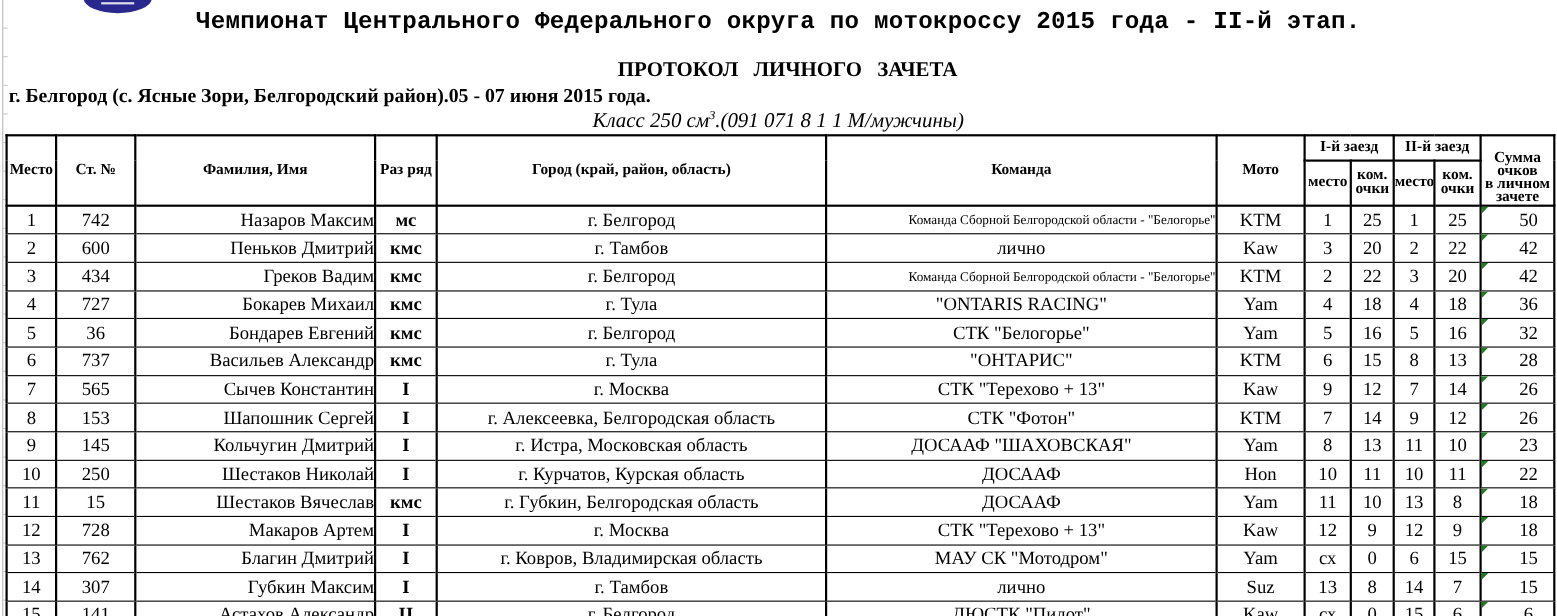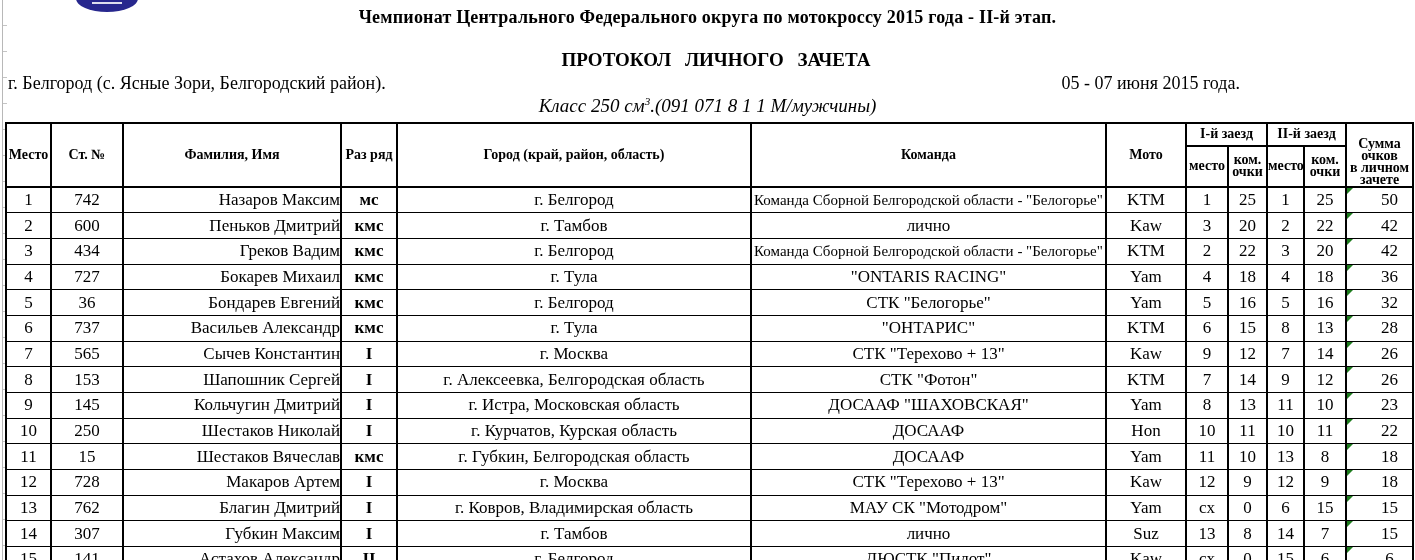--- a/index.html
+++ b/index.html
@@ -13,45 +13,45 @@
     background:repeating-linear-gradient(180deg, transparent 0 25px, #c4c4c4 25px 26px);
     background-size:4px 26px; background-repeat:repeat-y; }
 
   
   .logo { position:absolute; left:76px; top:-15px; width:62px; height:27px;
     border-radius:50%; overflow:visible; }
   .logo-band { position:absolute; left:16px; top:17px; width:30px; height:2px;
     background:rgba(255,255,255,.85); }
 
   .title-block { padding-top:7px; text-align:center; }
-  .main-title { font-size:18px; font-weight:bold; letter-spacing:.2px; }
+  .main-title { font-size:22px; font-weight:bold; letter-spacing:.2px;font-family:Liberation Mono, monospace; }
   .protocol-title { margin-top:21px; font-size:19px; font-weight:bold; word-spacing:9px;margin-left:17px; }
-  .loc-row { display:flex; justify-content:space-between; align-items:baseline;
-    padding:2px 175px 0 8px; font-size:18px; }
+  .loc-row { display:flex; align-items:baseline;
+    padding:2px 175px 0 8px; font-size:18px;font-weight:bold; }
   .class-row { text-align:center; font-size:19px; font-weight:normal; font-style:italic; margin-top:1px; }
   .class-row sup { font-size:11px; }
 
   table.results { position:absolute; left:5px; top:122px; width:1407px;
     border-collapse:collapse; table-layout:fixed; }
   .results th, .results td { border:2px solid #000; overflow:hidden;
     white-space:nowrap; text-align:center; vertical-align:middle; }
   .results thead th { font-size:14px; font-weight:bold; line-height:12px; white-space:normal; }
   .results thead tr.group-row th { height:17px; }
   .results thead tr.sub-row th { height:31px; }
   th.h-total { vertical-align:top; padding-top:14px; line-height:12.3px; }
   .results tbody td { border-top-width:1px; border-bottom-width:1px; height:25.7px;
     font-size:17px; position:relative; }
   .results tbody tr:last-child td { border-bottom-width:2px; }
   .results thead tr.sub-row th, .results thead th[rowspan] { border-bottom-width:2px; }
 
   td.c-name { text-align:right; padding-left:7px; }
   td.c-rank { font-size:11px; font-weight:bold; }
   td.c-city { font-size:16.5px; }
   td.c-team { font-size:15.5px; }
-  td.c-team.team-small { font-size:15px; }
+  td.c-team.team-small { font-size:12px;text-align:right; }
   td.c-total { font-weight:normal;padding-left:20px; }
   .green-tri { position:absolute; left:0; top:0; width:0; height:0;
     border-top:6px solid #1e7d1e; border-right:6px solid transparent; }
 </style>
 </head>
 <body>
 
 <div class="page">
   <div class="edge-ruler"></div>
   <div class="logo" id="logo" style="background: rgb(40, 40, 142);">

